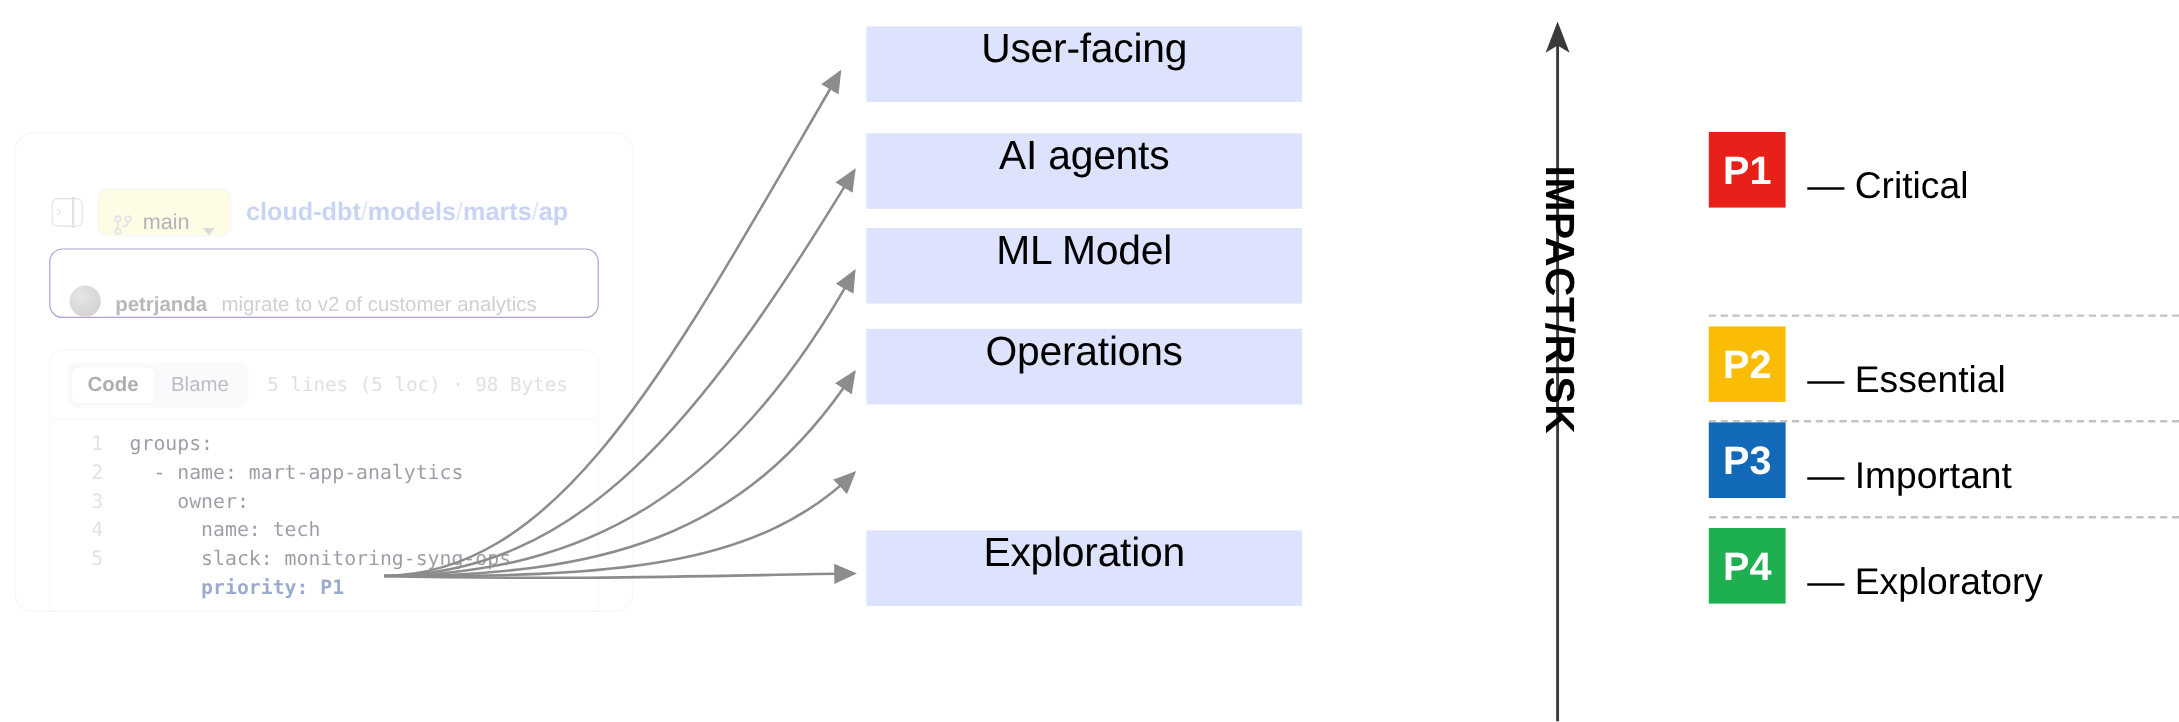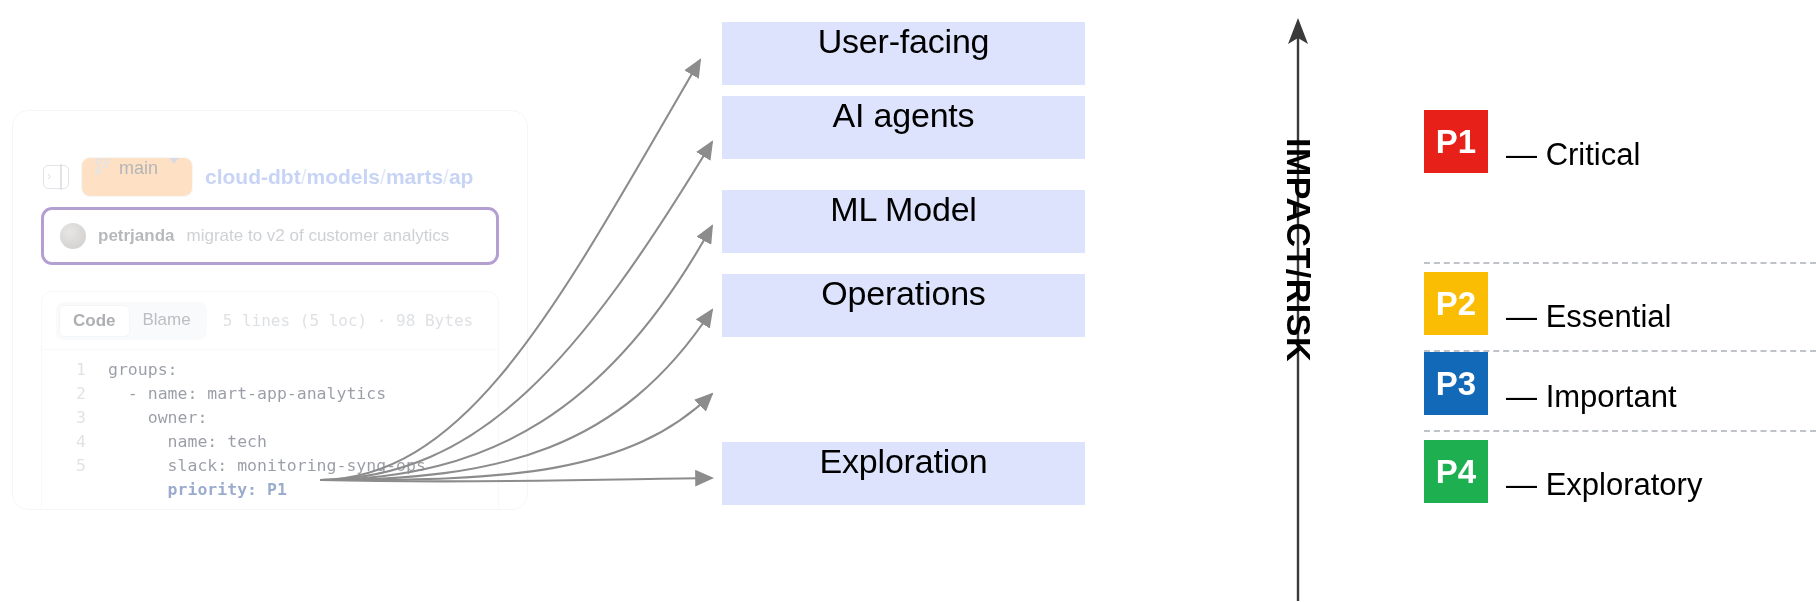--- a/index.html
+++ b/index.html
@@ -34,44 +34,44 @@
   }
   .sidebar-toggle::after {
     content: ""; position: absolute; right: 6px; top: -1.6px; bottom: -1.6px;
     width: 1.6px; background: #b9bec5;
   }
   .sidebar-toggle::before {
     content: "›"; position: absolute; left: 3px; top: -2px;
     font-size: 13px; color: #b9bec5; line-height: 24px;
   }
   .branch-pill {
-    display: flex; align-items: flex-start; gap: 9px;
+    display: flex; align-items: flex-end; gap: 9px;
     height: 40px; padding: 0 13px;
     border: 1px solid #ebedf0; border-radius: 9px;
-    background: #fdba74;
+    background: #fef9c3;
   }
   .branch-icon { width: 15px; height: 17px; flex: 0 0 auto; }
   .branch-name { font-size: 18px; color: #4a4f57; }
   .caret-down {
     width: 0; height: 0; margin-left: 2px;
     border-left: 5.5px solid transparent;
     border-right: 5.5px solid transparent;
     border-top: 6px solid #a7acb4;
   }
   .breadcrumb {
     font-size: 21px; font-weight: bold; color: #7d9ae8;
     white-space: nowrap; overflow: hidden;
   }
   .breadcrumb .sep { color: #b7c5ea; font-weight: normal; }
 
   .commit-bar {
     margin: 2px 28px 0 28px;
     height: 58px;
-    border: 3px solid #4c1d95; border-radius: 11px;
-    display: flex; align-items: center; gap: 12px;
+    border: 1px solid #4c1d95; border-radius: 11px;
+    display: flex; align-items: flex-end; gap: 12px;
     padding: 0 16px;
   }
   .avatar {
     width: 26px; height: 26px; border-radius: 50%;
     background: radial-gradient(circle at 38% 34%, #c9c5c0 0%, #a8a39d 55%, #8e8a85 100%);
     flex: 0 0 auto;
   }
   .commit-author { font-size: 17px; font-weight: bold; color: #53585f; }
   .commit-msg { font-size: 17px; color: #8d939b; white-space: nowrap; }
 
@@ -79,21 +79,21 @@
     margin: 26px 28px 0 28px;
     border: 1px solid #eef0f2; border-top-left-radius: 11px; border-top-right-radius: 11px;
     height: 230px;
   }
   .code-head {
     display: flex; align-items: center; gap: 0;
     height: 58px; padding: 0 14px;
     border-bottom: 1px solid #eef0f2;
   }
   .seg {
-    display: flex; 
+    display: flex; align-items: center;
     background: #f3f4f6; border-radius: 8px; padding: 3px;
   }
   .seg-btn {
     font-size: 17px; padding: 5px 13px; border-radius: 6px;
     color: #60656c;
   }
   .seg-btn.active { background: #ffffff; border: 1px solid #e6e8eb; font-weight: bold; color: #3c4149; }
   .code-meta {
     margin-left: 16px; font-size: 16px; color: #b2b7bd;
     font-family: "DejaVu Sans Mono", monospace;
@@ -240,21 +240,21 @@
 
     <g>
       <line x1="1298" y1="32" x2="1298" y2="601" stroke="#3a3a3a" stroke-width="2.4"></line>
       <path d="M1298,18 L1308,44 L1298,38 L1288,44 z" fill="#3a3a3a"></path>
     </g>
   </svg>
 
   <div class="flow-box" style="top:22px">
     <span>User-facing</span>
   </div>
-  <div class="flow-box" style="top:96px">
+  <div class="flow-box" style="top:111px">
     <span>AI agents</span>
   </div>
   <div class="flow-box" style="top:190px">
     <span>ML Model</span>
   </div>
   <div class="flow-box" style="top:274px">
     <span>Operations</span>
   </div>
   <div class="flow-box" style="top:442px">
     <span>Exploration</span>

